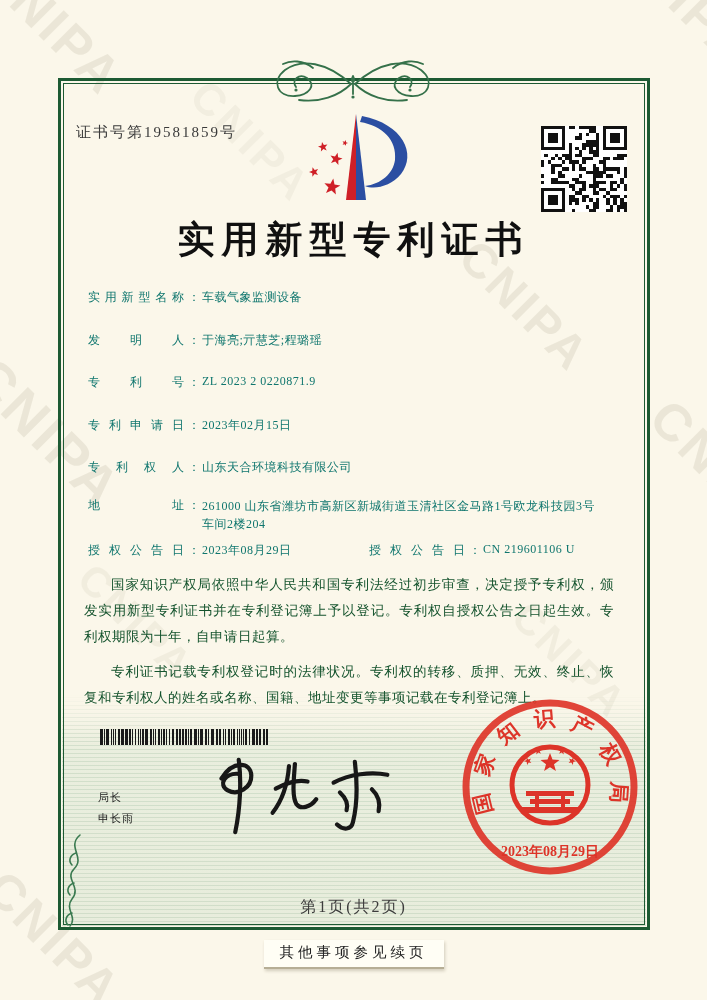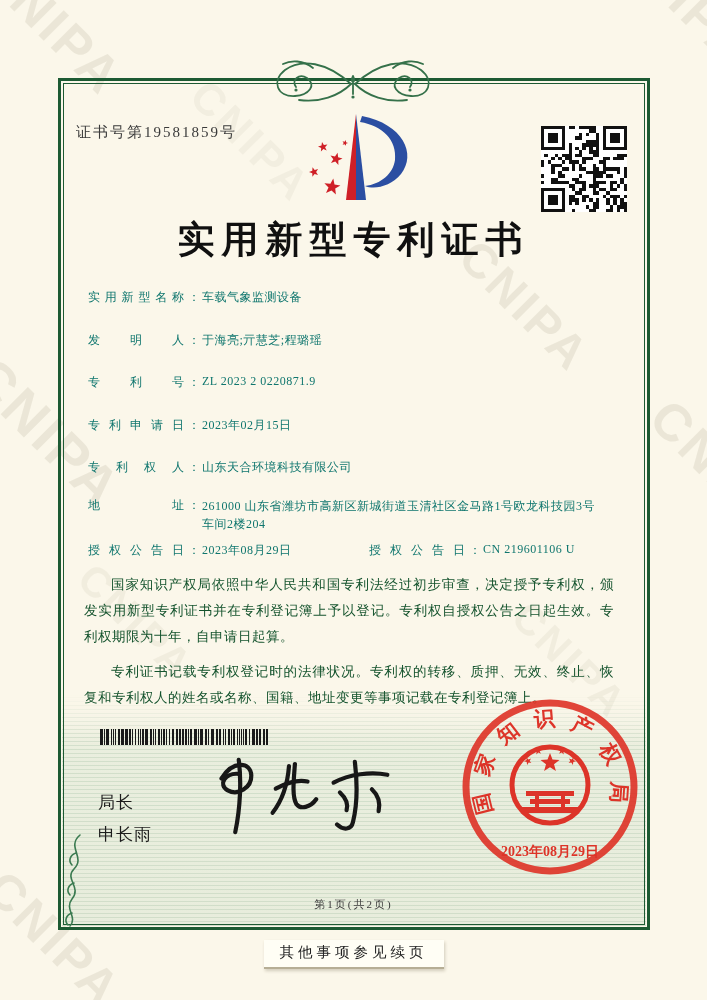--- a/index.html
+++ b/index.html
@@ -37,24 +37,24 @@
   .frow .val{display:inline-block;vertical-align:top;letter-spacing:.5px;}
   #row-address .val{width:402px;line-height:1.5;}
   #row-grant .pair1{display:inline-block;width:278px;}
 
   #legal{left:84px;top:572px;width:530px;z-index:3;}
   #legal p{margin:0 0 9px 0;font-size:13.5px;line-height:1.92;color:#14532d;
            text-indent:2em;text-align:justify;letter-spacing:.5px;}
 
   #barcode{left:100px;top:729px;}
   #sig-block{left:98px;top:787px;font-family:"Liberation Sans","DejaVu Sans",sans-serif;
-             font-size:17px;color:#1c1c1c;line-height:1.9;letter-spacing:1px;}
+             font-size:11px;color:#1c1c1c;line-height:1.9;letter-spacing:1px;}
   #signature{left:188px;top:748px;z-index:4;}
   #seal{left:456px;top:699px;z-index:5;opacity:.95;}
-  #pageno{left:0;right:0;top:897px;text-align:center;font-size:11px;color:#3c3c3c;letter-spacing:2px;border-radius:7px;}
+  #pageno{left:0;right:0;top:897px;text-align:center;font-size:16px;color:#3c3c3c;letter-spacing:2px;border-radius:7px;}
   #footer-note{left:50%;top:940px;transform:translateX(-50%);font-size:14.5px;color:#222;
                letter-spacing:4px;background:rgba(255,254,245,.92);padding:3px 16px 5px;
                border-bottom:2px solid #b6ae95;box-shadow:1px 2px 3px rgba(120,110,80,.30);}
   #ornament{left:243px;top:50px;z-index:4;}
   #corner-flourish{left:60px;top:833px;z-index:4;}
 </style>
 </head>
 <body>
 
 <div id="page">

